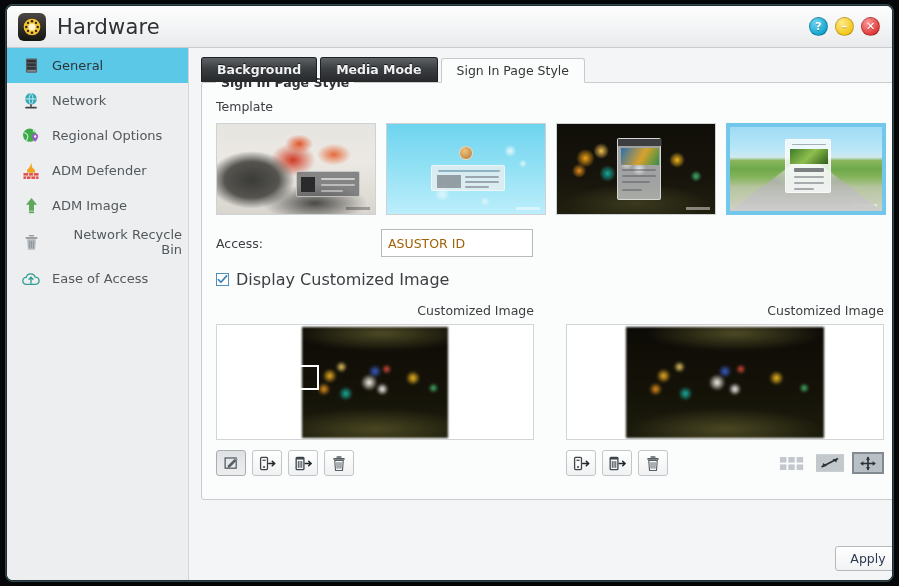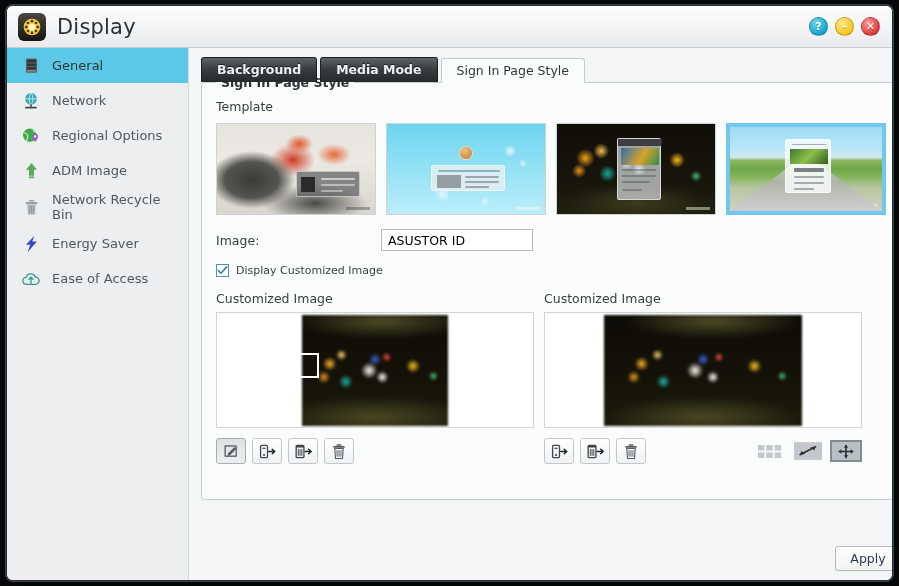--- a/index.html
+++ b/index.html
@@ -90,21 +90,21 @@
   }
   .side-item.active {
     background: #5bc8e8;
     color: #2d3437;
   }
   .side-ico {
     width: 24px; height: 24px; flex: none;
     margin-right: 9px;
     display: flex; align-items: center; justify-content: center;
   }
-  .side-label { line-height: 15px; }
+  .side-label { line-height: 15px; text-align: right; }
 
   
   #content {
     flex: 1;
     background: #f4f5f6;
     position: relative;
     padding: 9px 10px 0 12px;
   }
 
   
@@ -228,44 +228,44 @@
   .lc-line { position: absolute; background: rgba(80,85,90,.45); height: 2px; border-radius: 1px; }
   .lc-avatar { position: absolute; border-radius: 50%; background: radial-gradient(circle at 38% 32%, #f0c27a, #b07a37); border: 1px solid rgba(255,255,255,.6); }
   .lc-thumb { position: absolute; background: linear-gradient(135deg,#3e7a2a,#8fbf4d 50%,#2e5c1c); }
   .wm { position: absolute; right: 5px; bottom: 4px; height: 3px; width: 24px; background: rgba(255,255,255,.45); }
   .wm.dark { background: rgba(40,40,40,.35); }
 
   
   #title-row { display: flex; align-items: center; margin-top: 14px; }
   #title-row .field-label { width: 165px; }
   #title-input {
-    width: 152px; height: 22px;
+    width: 152px; height: 28px;
     border: 1px solid #b6babd;
     background: #fff;
     font-size: 12.5px;
-    color: #000000;
+    color: #a16207;
     padding: 0 6px;
     font-family: "DejaVu Sans", "Liberation Sans", sans-serif;
     outline: none;
   }
 
   
   #cb-row { display: flex; align-items: center; margin-top: 13px; cursor: pointer; }
   .cbox {
     width: 13px; height: 13px; flex: none;
     border: 1px solid #4f8fbb;
     background: #fff;
     margin-right: 7px;
     display: flex; align-items: center; justify-content: center;
   }
   .cbox svg { display: block; }
-  #cb-row .field-label { font-size: 11px; }
-
-  
-  #panels { display: flex; gap: 10px; margin-top: 14px; }
+  #cb-row .field-label { font-size: 16px; }
+
+  
+  #panels { display: flex; gap: 32px; margin-top: 14px; text-align: right; }
   .panel { width: 318px; }
   .panel-title { font-size: 12.5px; color: #3c4043; margin-bottom: 6px; }
   .img-box {
     height: 116px;
     border: 1px solid #d2d5d7;
     background: #fff;
     position: relative;
     overflow: hidden;
     display: flex; align-items: center; justify-content: center;
   }
@@ -357,21 +357,21 @@
               <circle cx="18.8" cy="12" r="1.5"></circle>
             <circle cx="12" cy="18.8" r="1.5"></circle>
               <circle cx="5.2" cy="12" r="1.5"></circle>
             <circle cx="16.8" cy="7.2" r="1.4"></circle>
               <circle cx="16.8" cy="16.8" r="1.4"></circle>
             <circle cx="7.2" cy="16.8" r="1.4"></circle>
               <circle cx="7.2" cy="7.2" r="1.4"></circle>
           </g>
         </svg>
       </div>
-      <div id="title-text">Display</div>
+      <div id="title-text">Hardware</div>
       <div id="win-buttons">
         <div class="winbtn help">
             <span>?</span>
           </div>
         <div class="winbtn min">
             <span>–</span>
           </div>
         <div class="winbtn close">
             <span>✕</span>
           </div>
@@ -415,20 +415,39 @@
               <path d="M4 8c3 1 5 3 4 6s-2 3-1 5M15 4c-1 2 1 3 3 3" stroke="#cbeecd" stroke-width="1.4" fill="none"></path>
               <path d="M17 9c2 0 3.6 1.6 3.6 3.6 0 2.6-3.6 6.4-3.6 6.4s-3.6-3.8-3.6-6.4C13.4 10.6 15 9 17 9z" fill="#9b59c6"></path>
               <circle cx="17" cy="12.5" r="1.4" fill="#fff"></circle>
             </svg>
           </span>
           <span class="side-label">Regional Options</span>
         </div>
 
 
 
+        <div class="side-item">
+          <span class="side-ico">
+            <svg width="20" height="20" viewBox="0 0 24 24">
+              <path d="M12 2c1.6 3 .5 4.5 1.8 6 1 1.2 3 1.4 3 4 0 1-.4 2-.4 2H7.6s-.4-1-.4-2c0-3 4.3-3.5 4.8-10z" fill="#f0a61e"></path>
+              <g fill="#e04b4b">
+                <rect x="3" y="14.5" width="18" height="3"></rect>
+                <rect x="3" y="18.5" width="18" height="3"></rect>
+              </g>
+              <g fill="#fff">
+                <rect x="8.7" y="14.5" width="1" height="3"></rect>
+                  <rect x="14.3" y="14.5" width="1" height="3"></rect>
+                <rect x="5.9" y="18.5" width="1" height="3"></rect>
+                  <rect x="11.5" y="18.5" width="1" height="3"></rect>
+                <rect x="17.1" y="18.5" width="1" height="3"></rect>
+              </g>
+            </svg>
+          </span>
+          <span class="side-label">ADM Defender</span>
+        </div>
 
         <div class="side-item">
           <span class="side-ico">
             <svg width="19" height="19" viewBox="0 0 24 24">
               <path d="M12 2.5 19 11h-3.8v7.5H8.8V11H5z" fill="#5fa85a"></path>
               <rect x="8.8" y="19.5" width="6.4" height="2.2" fill="#5fa85a"></rect>
             </svg>
           </span>
           <span class="side-label">ADM Image</span>
         </div>
@@ -442,28 +461,20 @@
               <g fill="#8e9498">
                   <rect x="9" y="10" width="1.2" height="9"></rect>
                   <rect x="11.4" y="10" width="1.2" height="9"></rect>
                   <rect x="13.8" y="10" width="1.2" height="9"></rect>
                 </g>
             </svg>
           </span>
           <span class="side-label">Network Recycle Bin</span>
         </div>
 
-        <div class="side-item">
-          <span class="side-ico">
-            <svg width="20" height="20" viewBox="0 0 24 24">
-              <path d="M16 2 6 13h5l-3 9L19 9h-5.5z" fill="#3d45c9"></path>
-            </svg>
-          </span>
-          <span class="side-label">Energy Saver</span>
-        </div>
 
         <div class="side-item">
           <span class="side-ico">
             <svg width="20" height="20" viewBox="0 0 24 24">
               <path d="M6.5 18.5a4.2 4.2 0 0 1-.3-8.4A5.6 5.6 0 0 1 17 9.7a3.8 3.8 0 0 1 .6 8.8z" fill="none" stroke="#2f9e8f" stroke-width="1.6"></path>
               <path d="M12 17V9.8M12 9.8 9.6 12.3M12 9.8l2.4 2.5" stroke="#2f9e8f" stroke-width="1.6" fill="none" stroke-linecap="round"></path>
             </svg>
           </span>
           <span class="side-label">Ease of Access</span>
         </div>
@@ -537,21 +548,21 @@
                   <div class="lc-line" style="left:8px;top:42px;width:30px;"></div>
                   <div class="lc-line" style="left:8px;top:48px;width:20px;"></div>
                 </div>
                 <div class="wm"></div>
               </div>
             </div>
 
           </div>
 
           <div id="title-row">
-            <span class="field-label">Image:</span>
+            <span class="field-label">Access:</span>
             <input id="title-input" type="text" value="ASUSTOR ID" style="">
           </div>
 
           <div id="cb-row">
             <span class="cbox">
               <svg width="11" height="11" viewBox="0 0 12 12">
                 <path d="M1.5 6.2 4.3 9 10.5 2" stroke="#3a7fb5" stroke-width="1.8" fill="none" stroke-linecap="round" stroke-linejoin="round"></path>
               </svg>
             </span>
             <span class="field-label">Display Customized Image</span>

